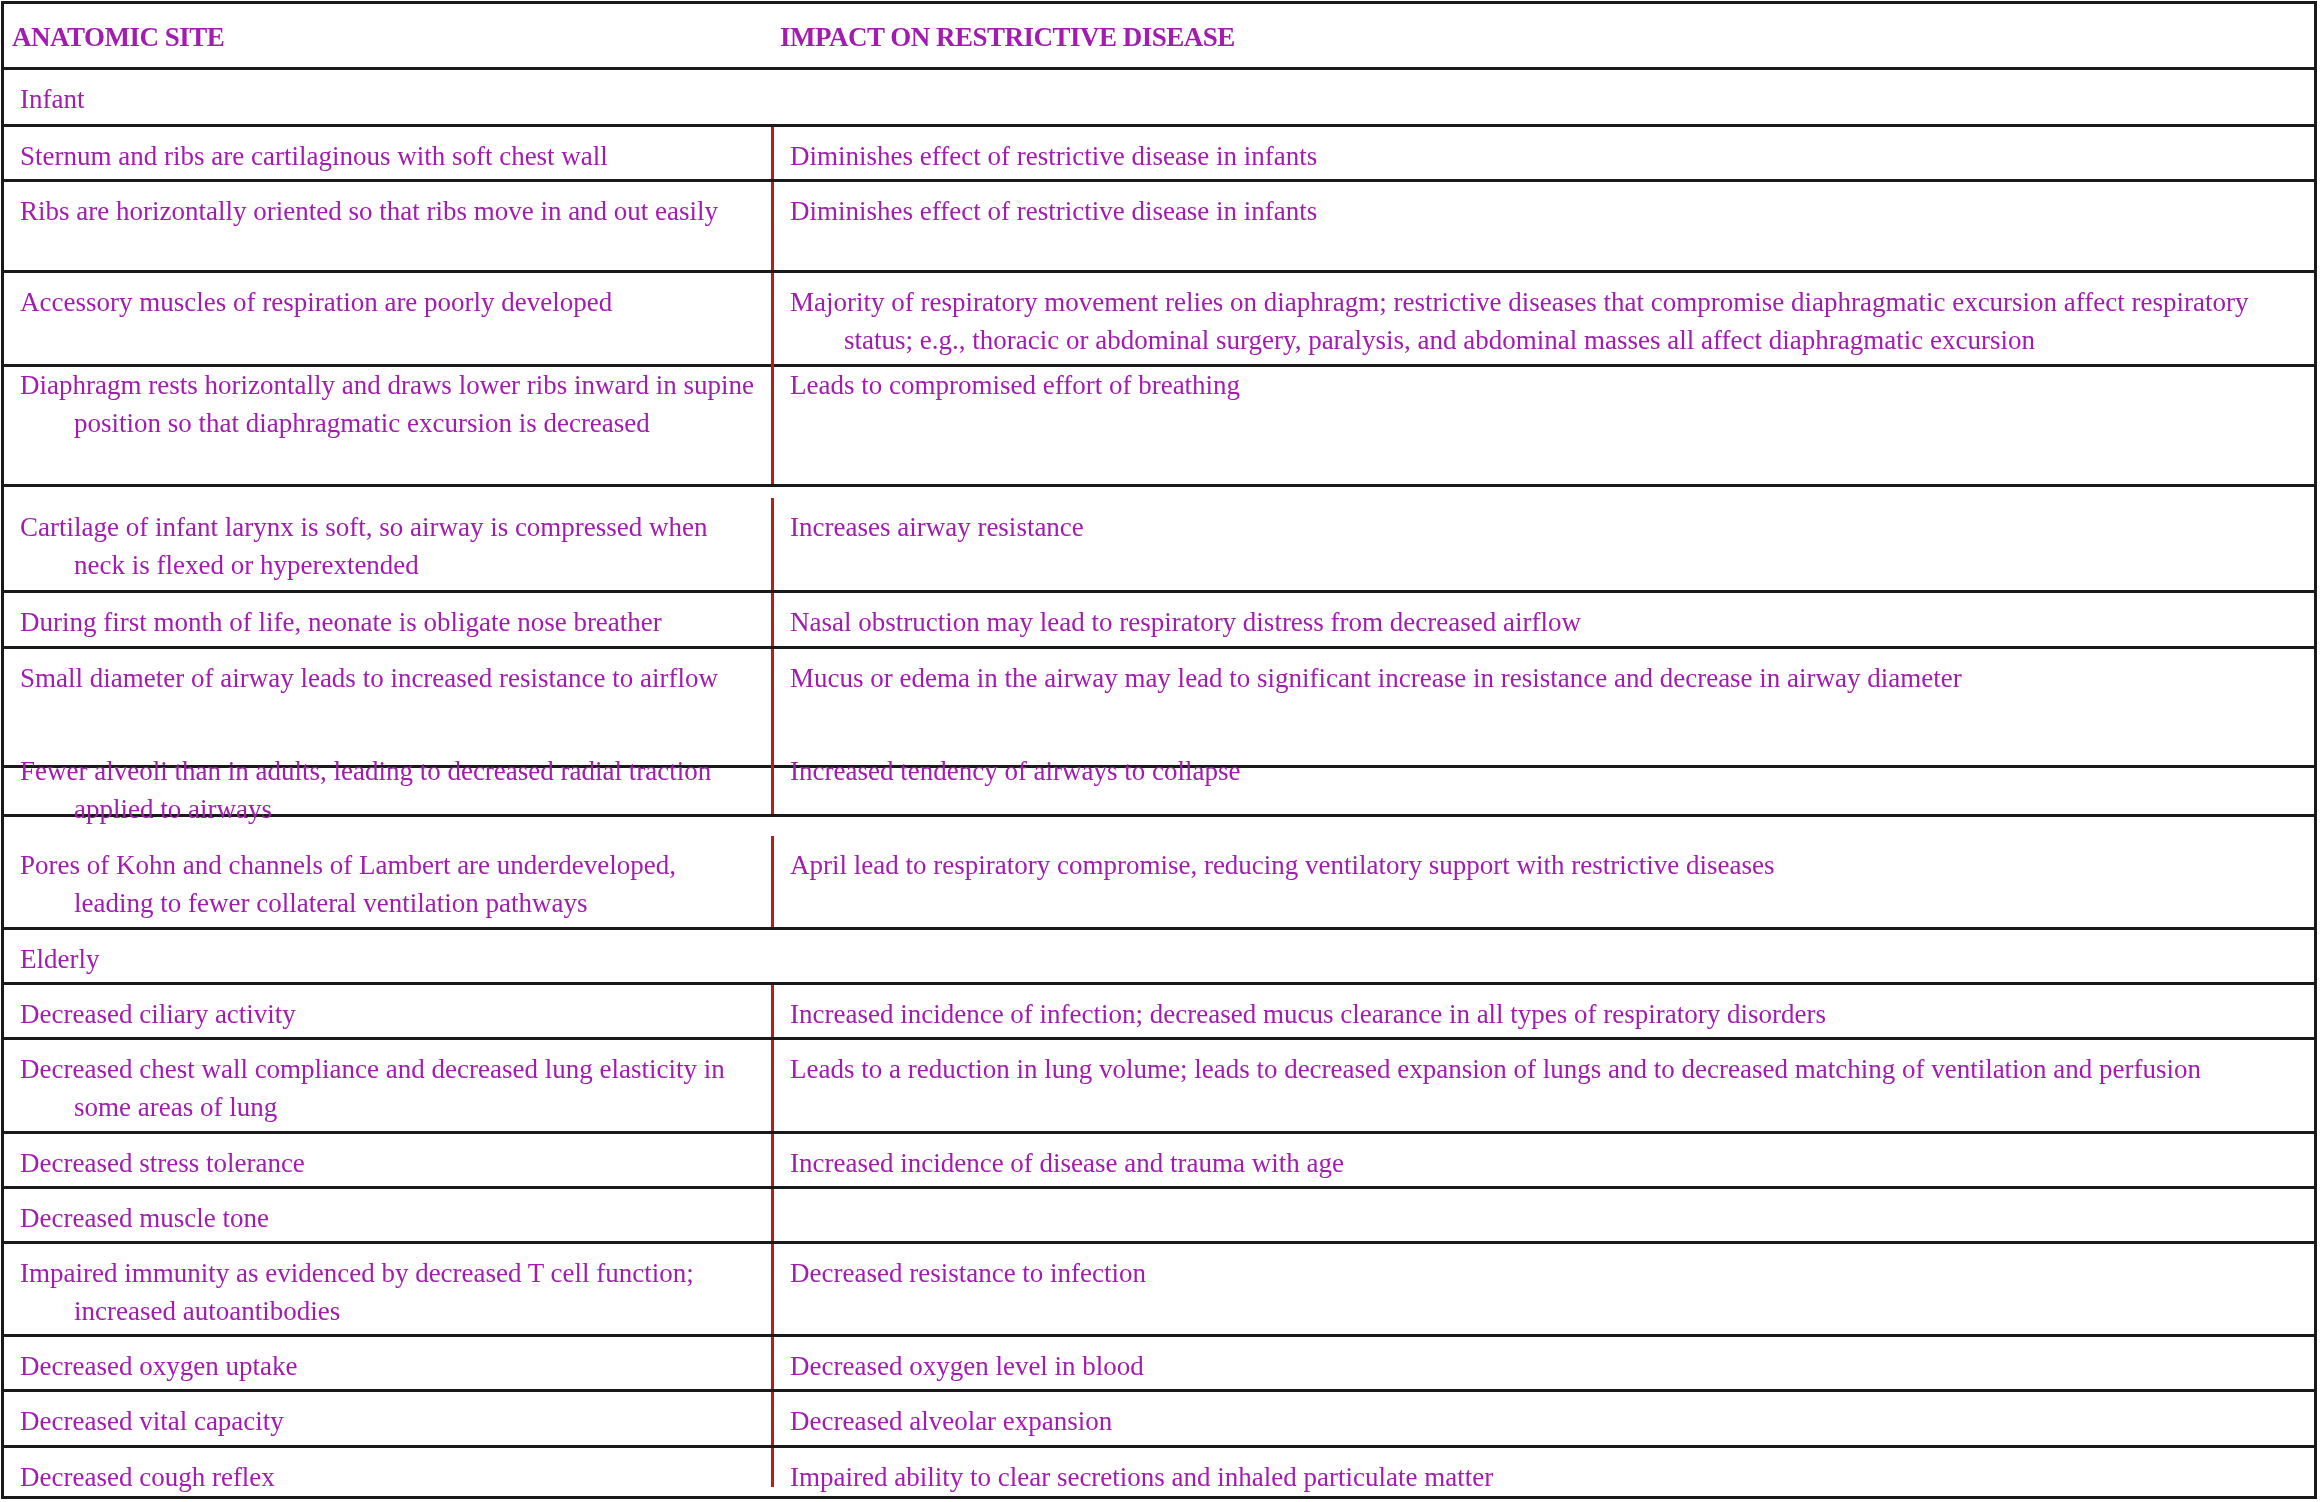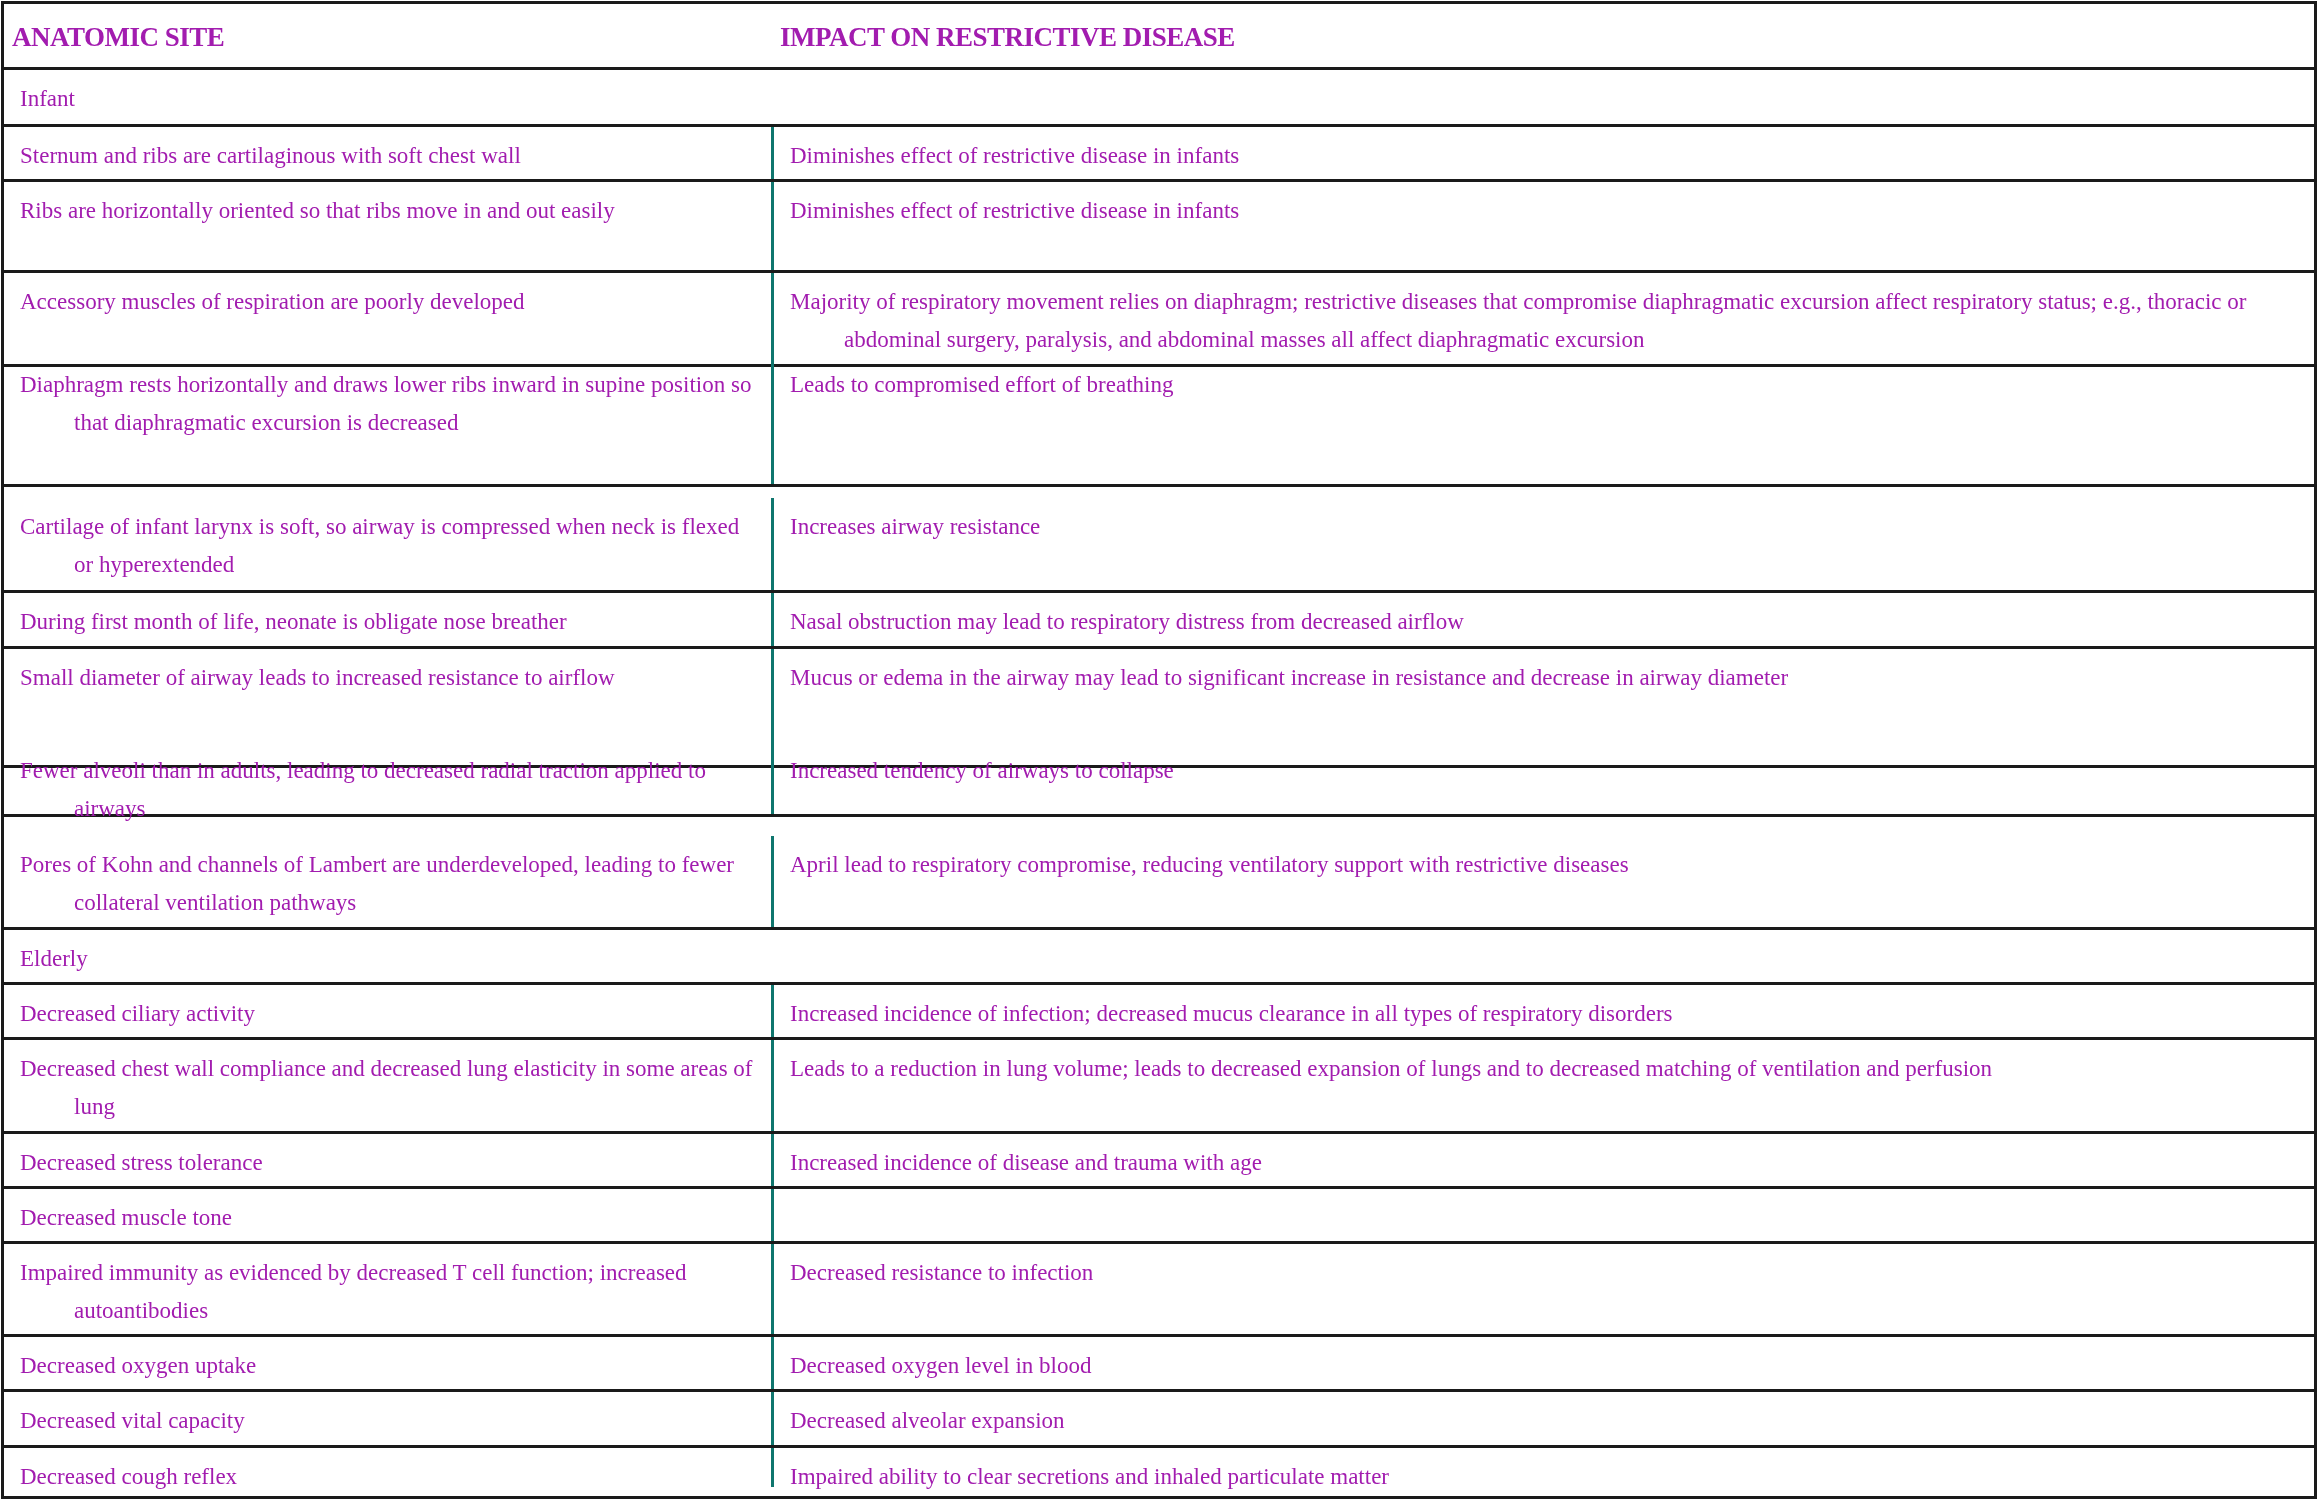--- a/index.html
+++ b/index.html
@@ -6,22 +6,22 @@
   body { width: 2320px; height: 1502px; overflow: hidden; }
   .tbl {
     position: absolute; left: 1px; top: 1px;
     width: 2316px; height: 1498px;
     border: 3px solid #1a1a1a; box-sizing: border-box;
     font-family: "Liberation Serif", "DejaVu Serif", serif;
     color: #a21caf;
   }
   .row { position: absolute; left: 0; right: 0; border-bottom: 3px solid #1a1a1a; box-sizing: border-box; }
   .row:last-child { border-bottom: none; }
-  .cell { position: absolute; top: 0; bottom: 0; box-sizing: border-box; padding: 10px 12px 0 16px; font-size: 23px; line-height: 38px; }
-  .c1 { left: 0; width: 770px; border-right: 3px solid #0f766e; }
+  .cell { position: absolute; top: 0; bottom: 0; box-sizing: border-box; padding: 10px 12px 0 16px; font-size: 27px; line-height: 38px; }
+  .c1 { left: 0; width: 770px; border-right: 3px solid #b91c1c; }
   .c2 { left: 770px; right: 0; }
   .hang { padding-left: 70px; text-indent: -54px; }
   .c2.hang { padding-left: 70px; }
   .hdr .cell { font-weight: bold; font-size: 27px; letter-spacing: -0.5px; padding-top: 14px; }
   .hdr .c1 { border-right: none; padding-left: 8px; }
   .hdr .c2 { left: 776px; padding-left: 0; }
   .section .cell { left: 0; right: 0; width: auto; border-right: none; padding-top: 10px; }
 </style>
 </head>
 <body>

